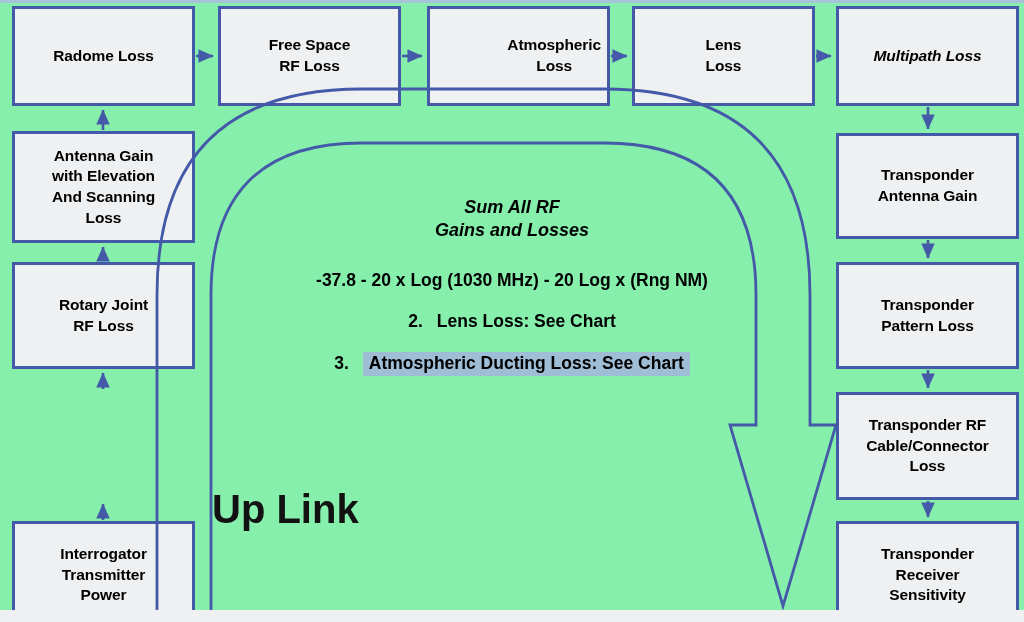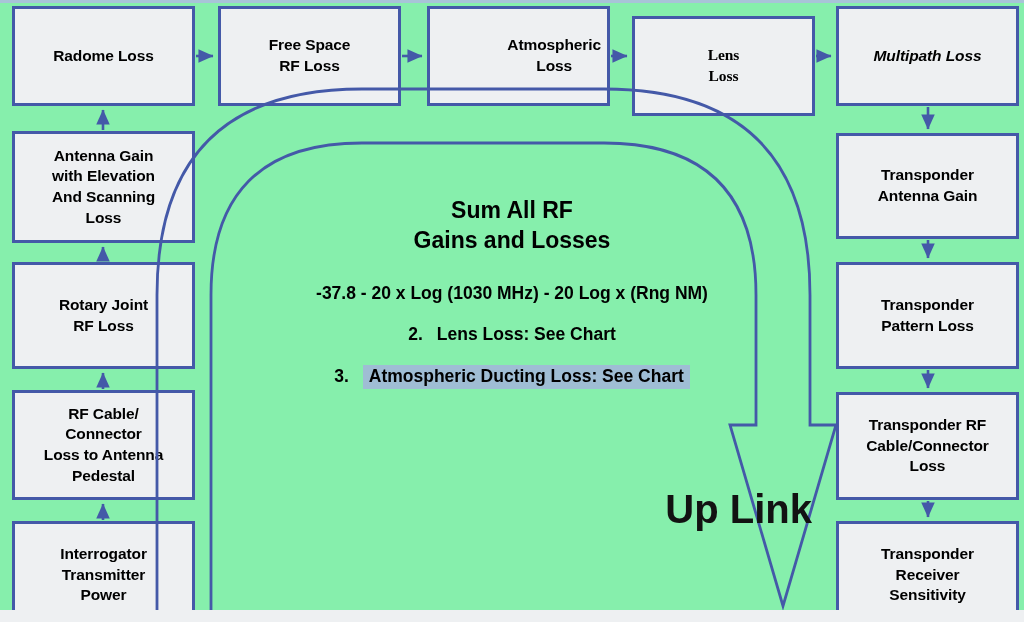--- a/index.html
+++ b/index.html
@@ -56,44 +56,45 @@
   .center-text {
     position: absolute;
     left: 212px;
     top: 196px;
     width: 600px;
     text-align: center;
     color: #000;
   }
   .ct-head {
     font-weight: bold;
-    font-size: 23px;
+    font-size: 18px;
     line-height: 1.3;
     white-space: pre-line;
+    font-style: italic;
   }
   .ct-item {
     font-weight: bold;
     font-size: 17.5px;
     line-height: 1.35;
   }
   .ct-gap-a { height: 26px; }
   .ct-gap-b { height: 18px; }
   .ct-gap-c { height: 18px; }
   .ct-num { display: inline-block; }
   .ct-body { display: inline-block; margin-left: 14px; }
   .hl {
     background: #9fbdd4;
     padding: 0 6px;
   }
   .uplink {
     position: absolute;
     left: 212px;
     top: 487px;
     width: 600px;
-    text-align: right;
+    text-align: left;
     font-size: 40px;
     font-weight: bold;
     color: #121212;
     letter-spacing: 0px;
   }
 </style>
 </head>
 <body>
 
 <div id="canvas">
@@ -107,47 +108,41 @@
   <div class="node" style="left:218px; top:6px; width:183px; height:100px;">
     <span class="node-label">Free Space
 RF Loss</span>
   </div>
 
   <div class="node" style="left:427px; top:6px; width:183px; height:100px;justify-content:flex-end;">
     <span class="node-label">Atmospheric
 Loss</span>
   </div>
 
-  <div class="node" style="left:632px; top:16px; width:183px; height:100px;font-family:Liberation Serif, serif;">
+  <div class="node" style="left:632px; top:6px; width:183px; height:100px;">
     <span class="node-label">Lens
 Loss</span>
   </div>
 
   <div class="node" style="left:836px; top:6px; width:183px; height:100px;font-style:italic;">
     <span class="node-label">Multipath Loss</span>
   </div>
 
   <div class="node" style="left:12px; top:131px; width:183px; height:112px;">
     <span class="node-label">Antenna Gain
 with Elevation
 And Scanning
 Loss</span>
   </div>
 
   <div class="node" style="left:12px; top:262px; width:183px; height:107px;">
     <span class="node-label">Rotary Joint
 RF Loss</span>
   </div>
 
-  <div class="node" style="left:12px; top:390px; width:183px; height:110px;">
-    <span class="node-label">RF Cable/
-Connector
-Loss to Antenna
-Pedestal</span>
-  </div>
 
   <div class="node" style="left:12px; top:521px; width:183px; height:108px;">
     <span class="node-label">Interrogator
 Transmitter
 Power</span>
   </div>
 
   <div class="node" style="left:836px; top:133px; width:183px; height:106px;">
     <span class="node-label">Transponder
 Antenna Gain</span>

